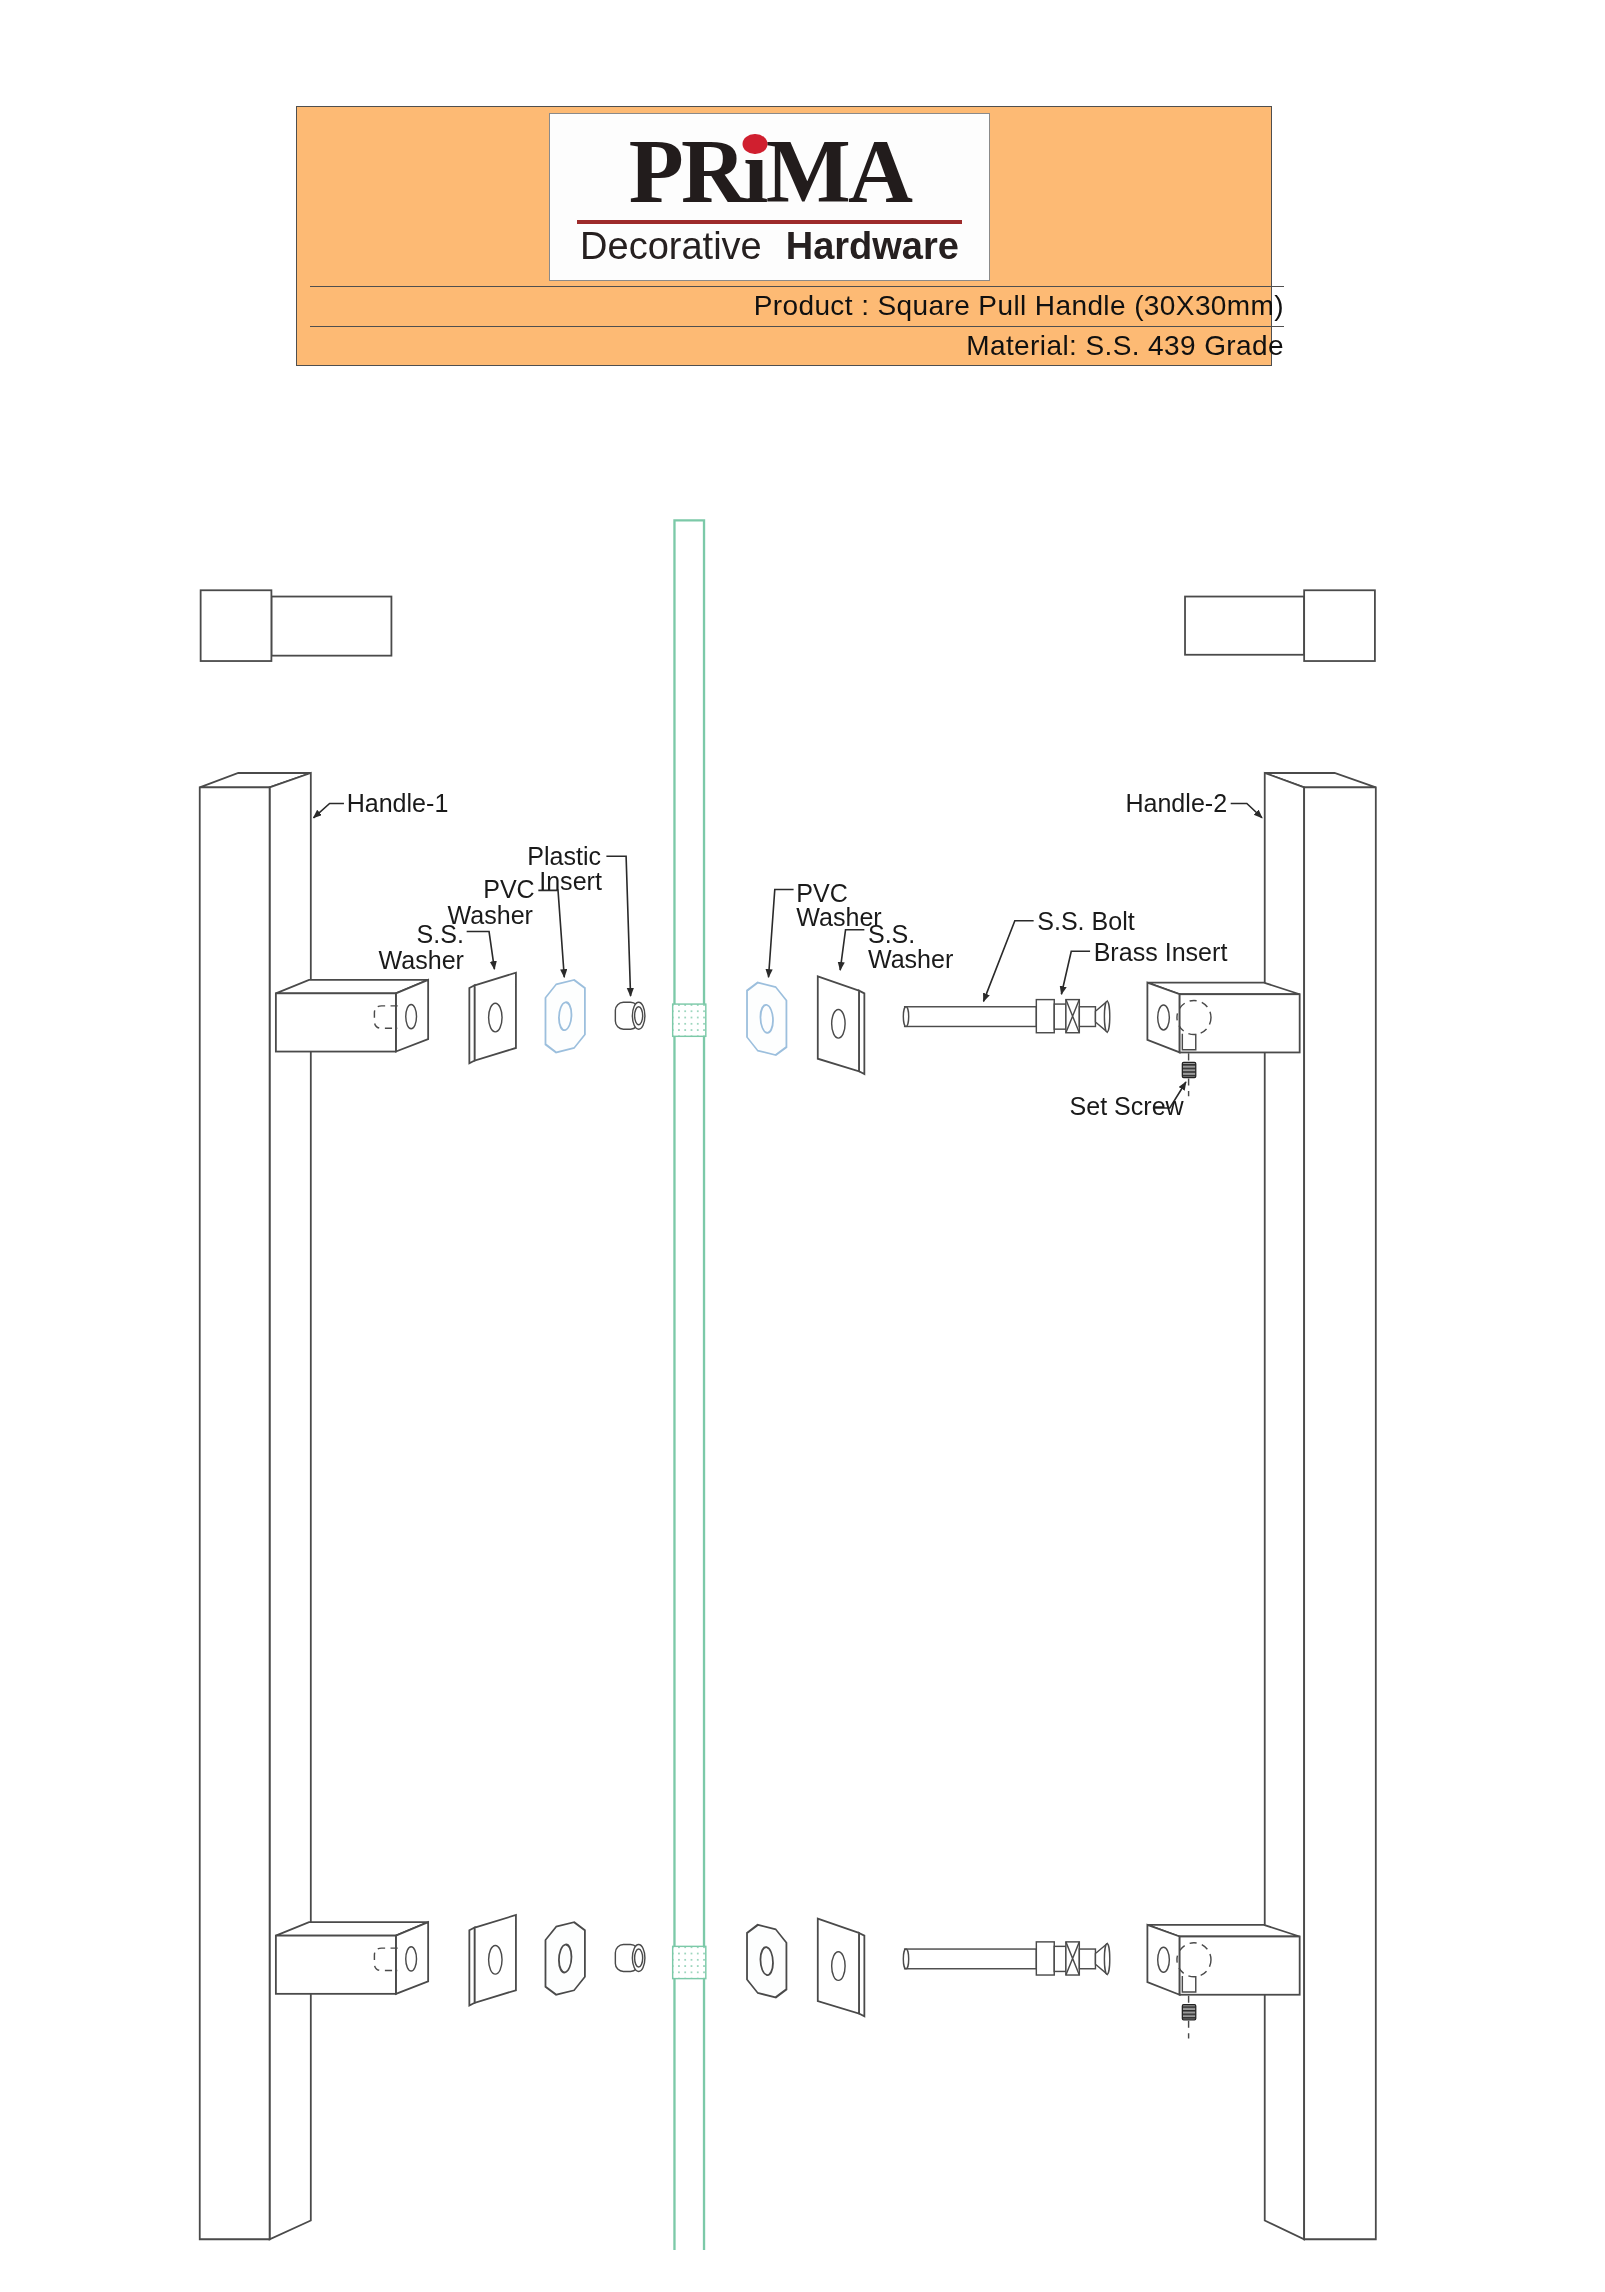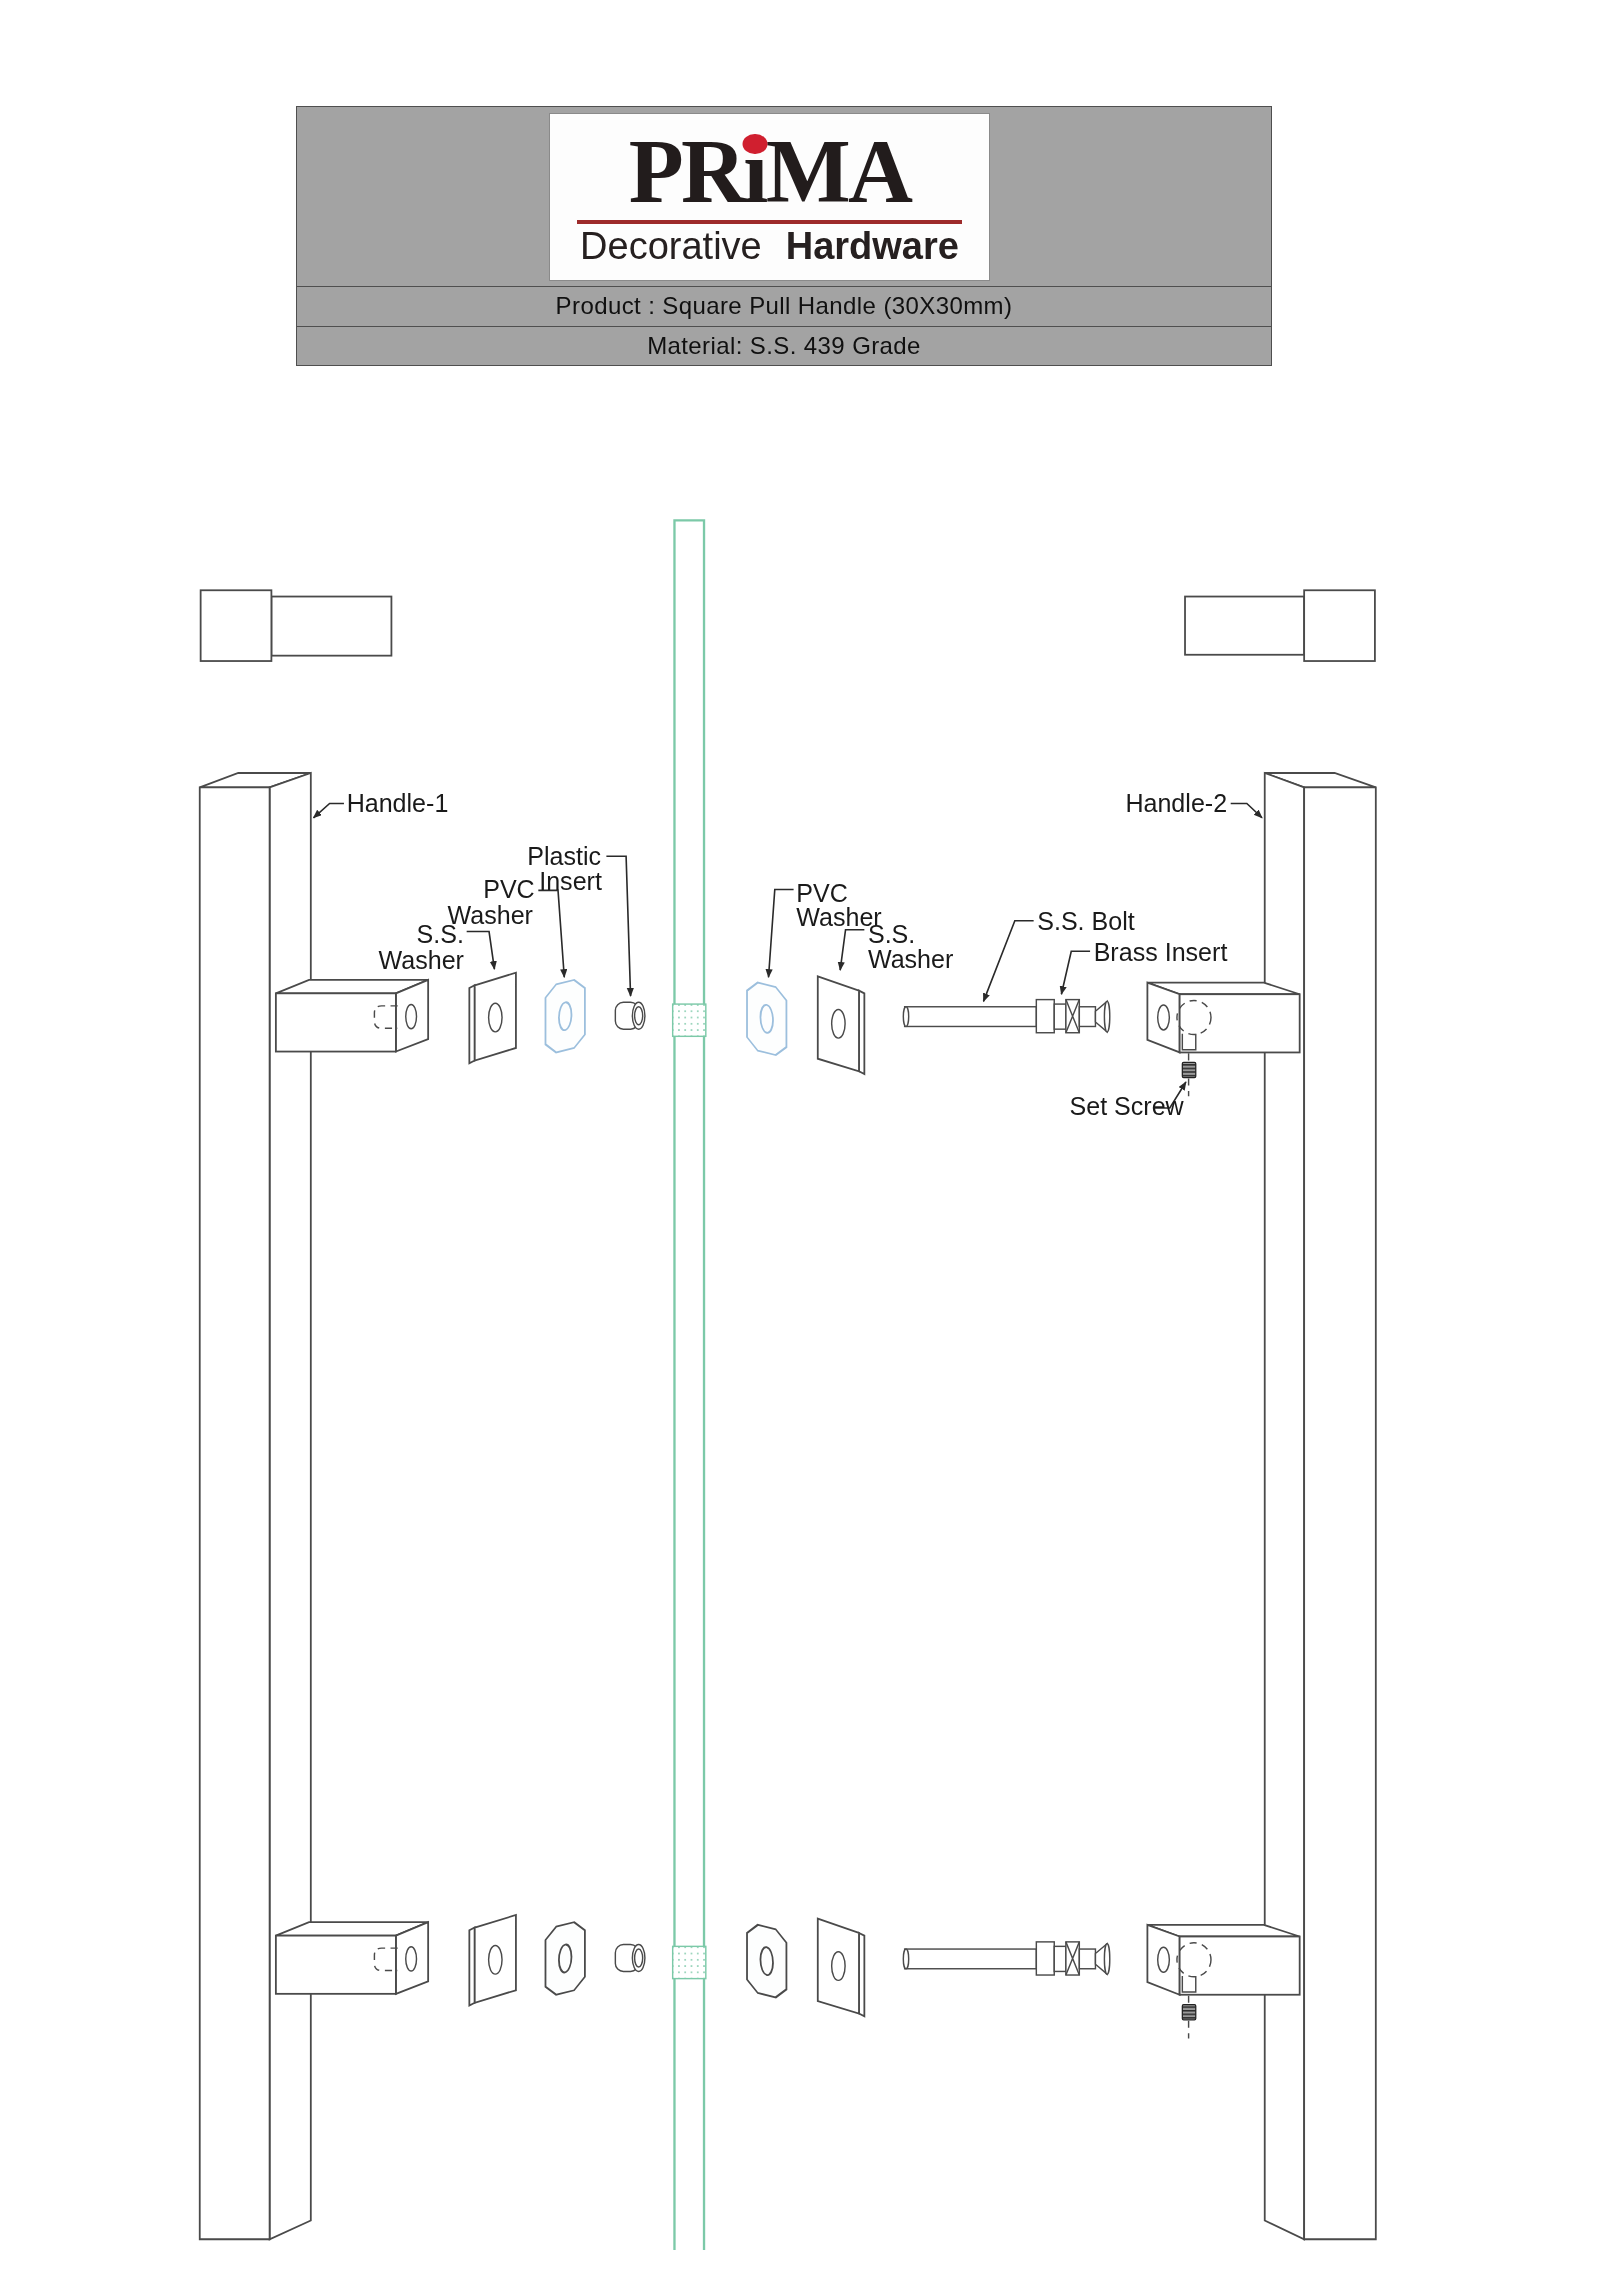--- a/index.html
+++ b/index.html
@@ -6,35 +6,35 @@
     --glass:#7cc9a8; --pvc-washer:#9cbfdd; --drawing-line:#4a4a4a;
     --logo-red:#d01f2f; --logo-underline:#9d2b2b; --text-dark:#1a1a1a;
   }
   *{margin:0;padding:0;box-sizing:border-box}
   html,body{background:#fff}
   .page{position:relative;width:1606px;height:2293px;background:#ffffff;overflow:hidden;
         font-family:"Liberation Sans",sans-serif;color:var(--text-dark)}
 
   
   .title-block{position:absolute;left:296px;top:106px;width:976px;height:260px;
-               border:1.8px solid #4f4f4f;background:#a3a3a3}
+               border:1.8px solid #4f4f4f;background:#fdba74}
   .logo-box{position:absolute;left:252px;top:6.3px;width:441px;height:168px;
             border:1.8px solid #8a8a8a;background:#fdfdfd;
             display:flex;flex-direction:column;align-items:center;justify-content:center}
   .brand-line{font-family:"Liberation Serif",serif;font-weight:700;font-size:90px;
               line-height:1;color:#221c1c;letter-spacing:-2.7px;white-space:nowrap}
   .brand-i{position:relative;display:inline-block}
   .brand-i::after{content:"";position:absolute;left:50%;transform:translateX(-50%);
                   top:6.3px;width:25px;height:20.6px;border-radius:50%;background:var(--logo-red)}
   .logo-underline{width:385px;height:3.6px;background:var(--logo-underline);margin:2.7px 0 3.6px}
   .tagline{font-size:38px;line-height:1.05;color:#262020;white-space:nowrap}
   .tagline .bold{font-weight:700;margin-left:24px}
-  .tb-row{position:absolute;left:0;width:100%;border-top:1.8px solid #4f4f4f;
-          display:flex;align-items:center;justify-content:center;
-          font-size:24px;color:#101010;letter-spacing:0.4px}
+  .tb-row{position:absolute;left:13px;width:100%;border-top:1.8px solid #4f4f4f;
+          display:flex;align-items:center;justify-content:flex-end;
+          font-size:28px;color:#101010;letter-spacing:0.4px}
   .tb-row.product{top:179px;height:39px}
   .tb-row.material{top:219px;height:39px}
 
   
   svg.drawing{position:absolute;left:0;top:0;width:1606px;height:2293px}
   .ln{stroke:var(--drawing-line);stroke-width:2;fill:#ffffff}
   .ln-thin{stroke:var(--drawing-line);stroke-width:1.6;fill:#ffffff}
   .nofill{fill:none}
   .dash{stroke:var(--drawing-line);stroke-width:1.6;fill:none;stroke-dasharray:8 6}
   .glass-ln{stroke:var(--glass);stroke-width:2.6;fill:#ffffff}

